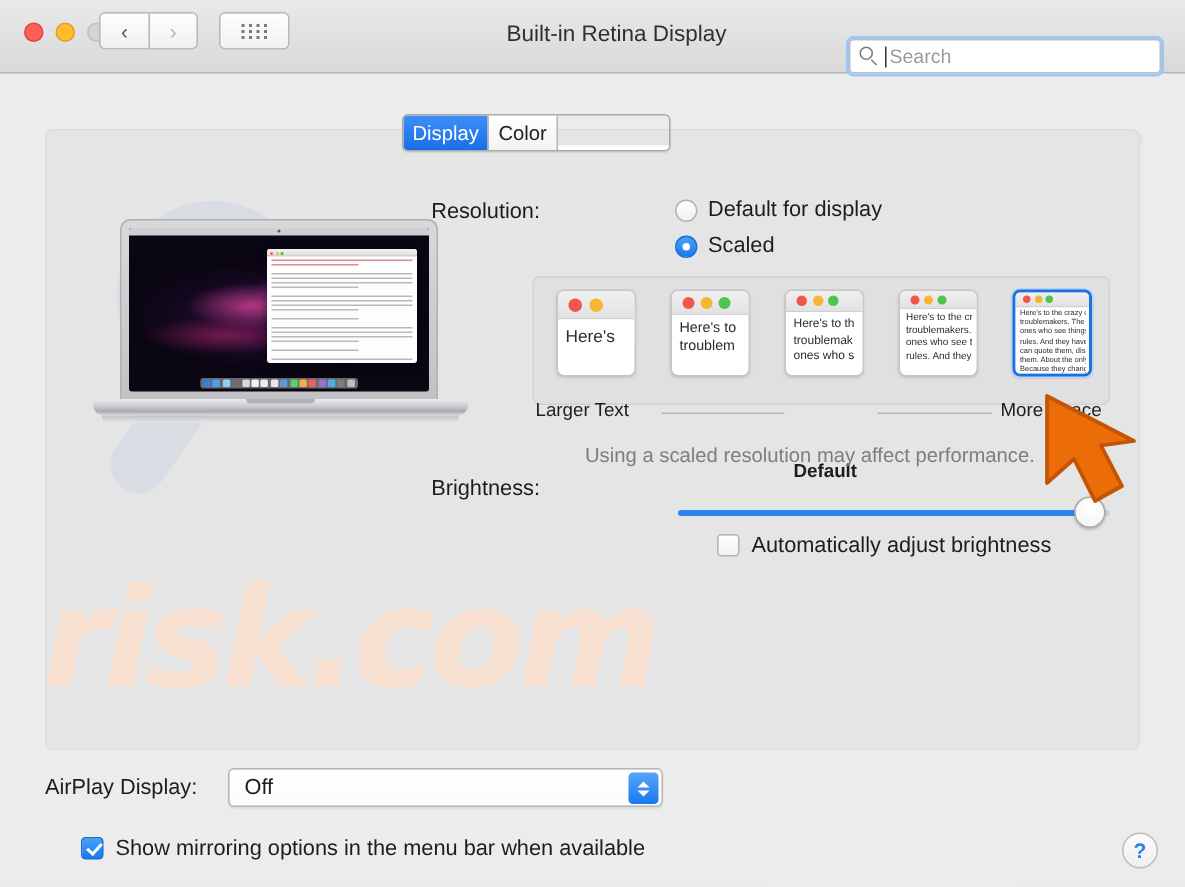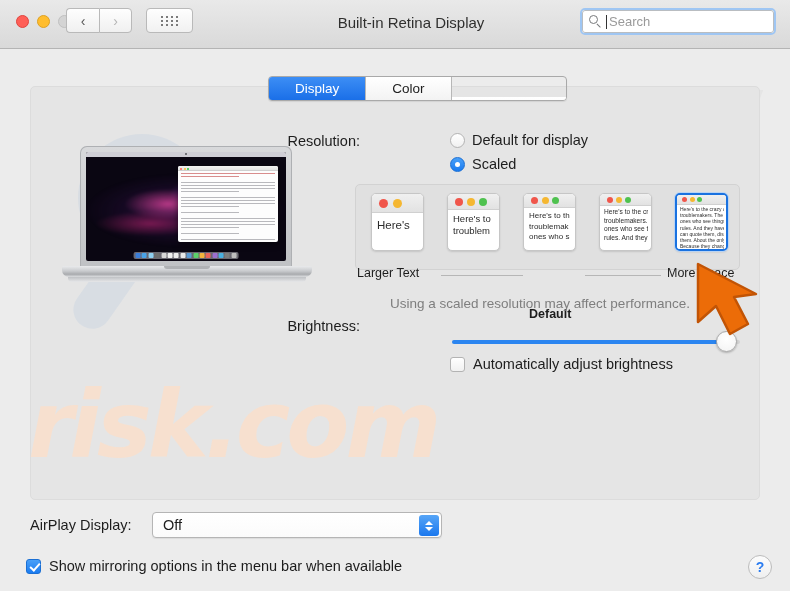--- a/index.html
+++ b/index.html
@@ -48,22 +48,22 @@
     display: flex; align-items: center; justify-content: center;
   }
   .dotgrid { display: grid; grid-template-columns: repeat(4, 3px); gap: 2px; }
   .dotgrid i { width: 2px; height: 2px; background: #7a7a7a; border-radius: 0; display:block;}
 
   .wtitle {
     position: absolute; left: 16px; top: 14px; width: 790px;
     text-align: center; font-size: 15px; color: #30302f;
   }
   .searchwrap {
-    position: absolute; right: 14px; top: 8px;
-    width: 196px; height: 27px;
+    position: absolute; right: 14px; top: 24px;
+    width: 212px; height: 27px;
   }
   .searchring {
     position: absolute; inset: 0;
     border-radius: 5px;
     border: 2px solid #9fc6f3;
     background: #fff;
   }
   .searchfield {
     position: absolute; left: 2px; top: 2px; right: 2px; bottom: 2px;
     background: #fff; border: 1px solid #b9bdc1; border-radius: 3px;
@@ -131,21 +131,21 @@
   
   .tabs {
     position: absolute; left: 268px; top: 76px;
     height: 25px; display: flex;
     border: 1px solid #a9a9a9; border-radius: 4px;
     overflow: hidden;
     box-shadow: 0 1px 1px rgba(0,0,0,.08);
     z-index: 6;
   }
   .tab {
-    padding: 0 26px; height: 100%;
+    padding: 0 6px; height: 100%;
     display: flex; align-items: center; justify-content: center;
     font-size: 13.5px; color: #212121;
     background: linear-gradient(to bottom,#ffffff,#f3f3f3);
     border-right: 1px solid #b7b7b7;
   }
   .tab:last-child { border-right: none; margin-top: 20px; }
   .tab.active {
     background: linear-gradient(to bottom,#3d8ef5,#1a6fe8);
     color: #fff;
   }
@@ -306,21 +306,21 @@
     position: absolute; left: 0; top: 9px; height: 4px;
     background: #2b85f0; border-radius: 2px;
   }
   .slider .knob {
     position: absolute; top: 0; width: 21px; height: 21px;
     margin-left: -10px;
     background: radial-gradient(circle at 50% 35%, #ffffff, #f2f2f2);
     border: 1px solid #a8a8a8; border-radius: 50%;
     box-shadow: 0 1px 2px rgba(0,0,0,.25);
   }
-  .check-row { position: absolute; display: flex; align-items: flex-end; }
+  .check-row { position: absolute; display: flex; align-items: flex-start; margin-left: 28px; }
   .cbox {
     width: 15px; height: 15px; border-radius: 3px;
     background: linear-gradient(to bottom,#ffffff,#f1f1f1);
     border: 1px solid #b3b3b3; margin-right: 8px; flex: none;
     position: relative;
   }
   .cbox.on {
     background: linear-gradient(to bottom,#49a0f8,#1a7bf0);
     border-color: #1a6fd4;
   }

